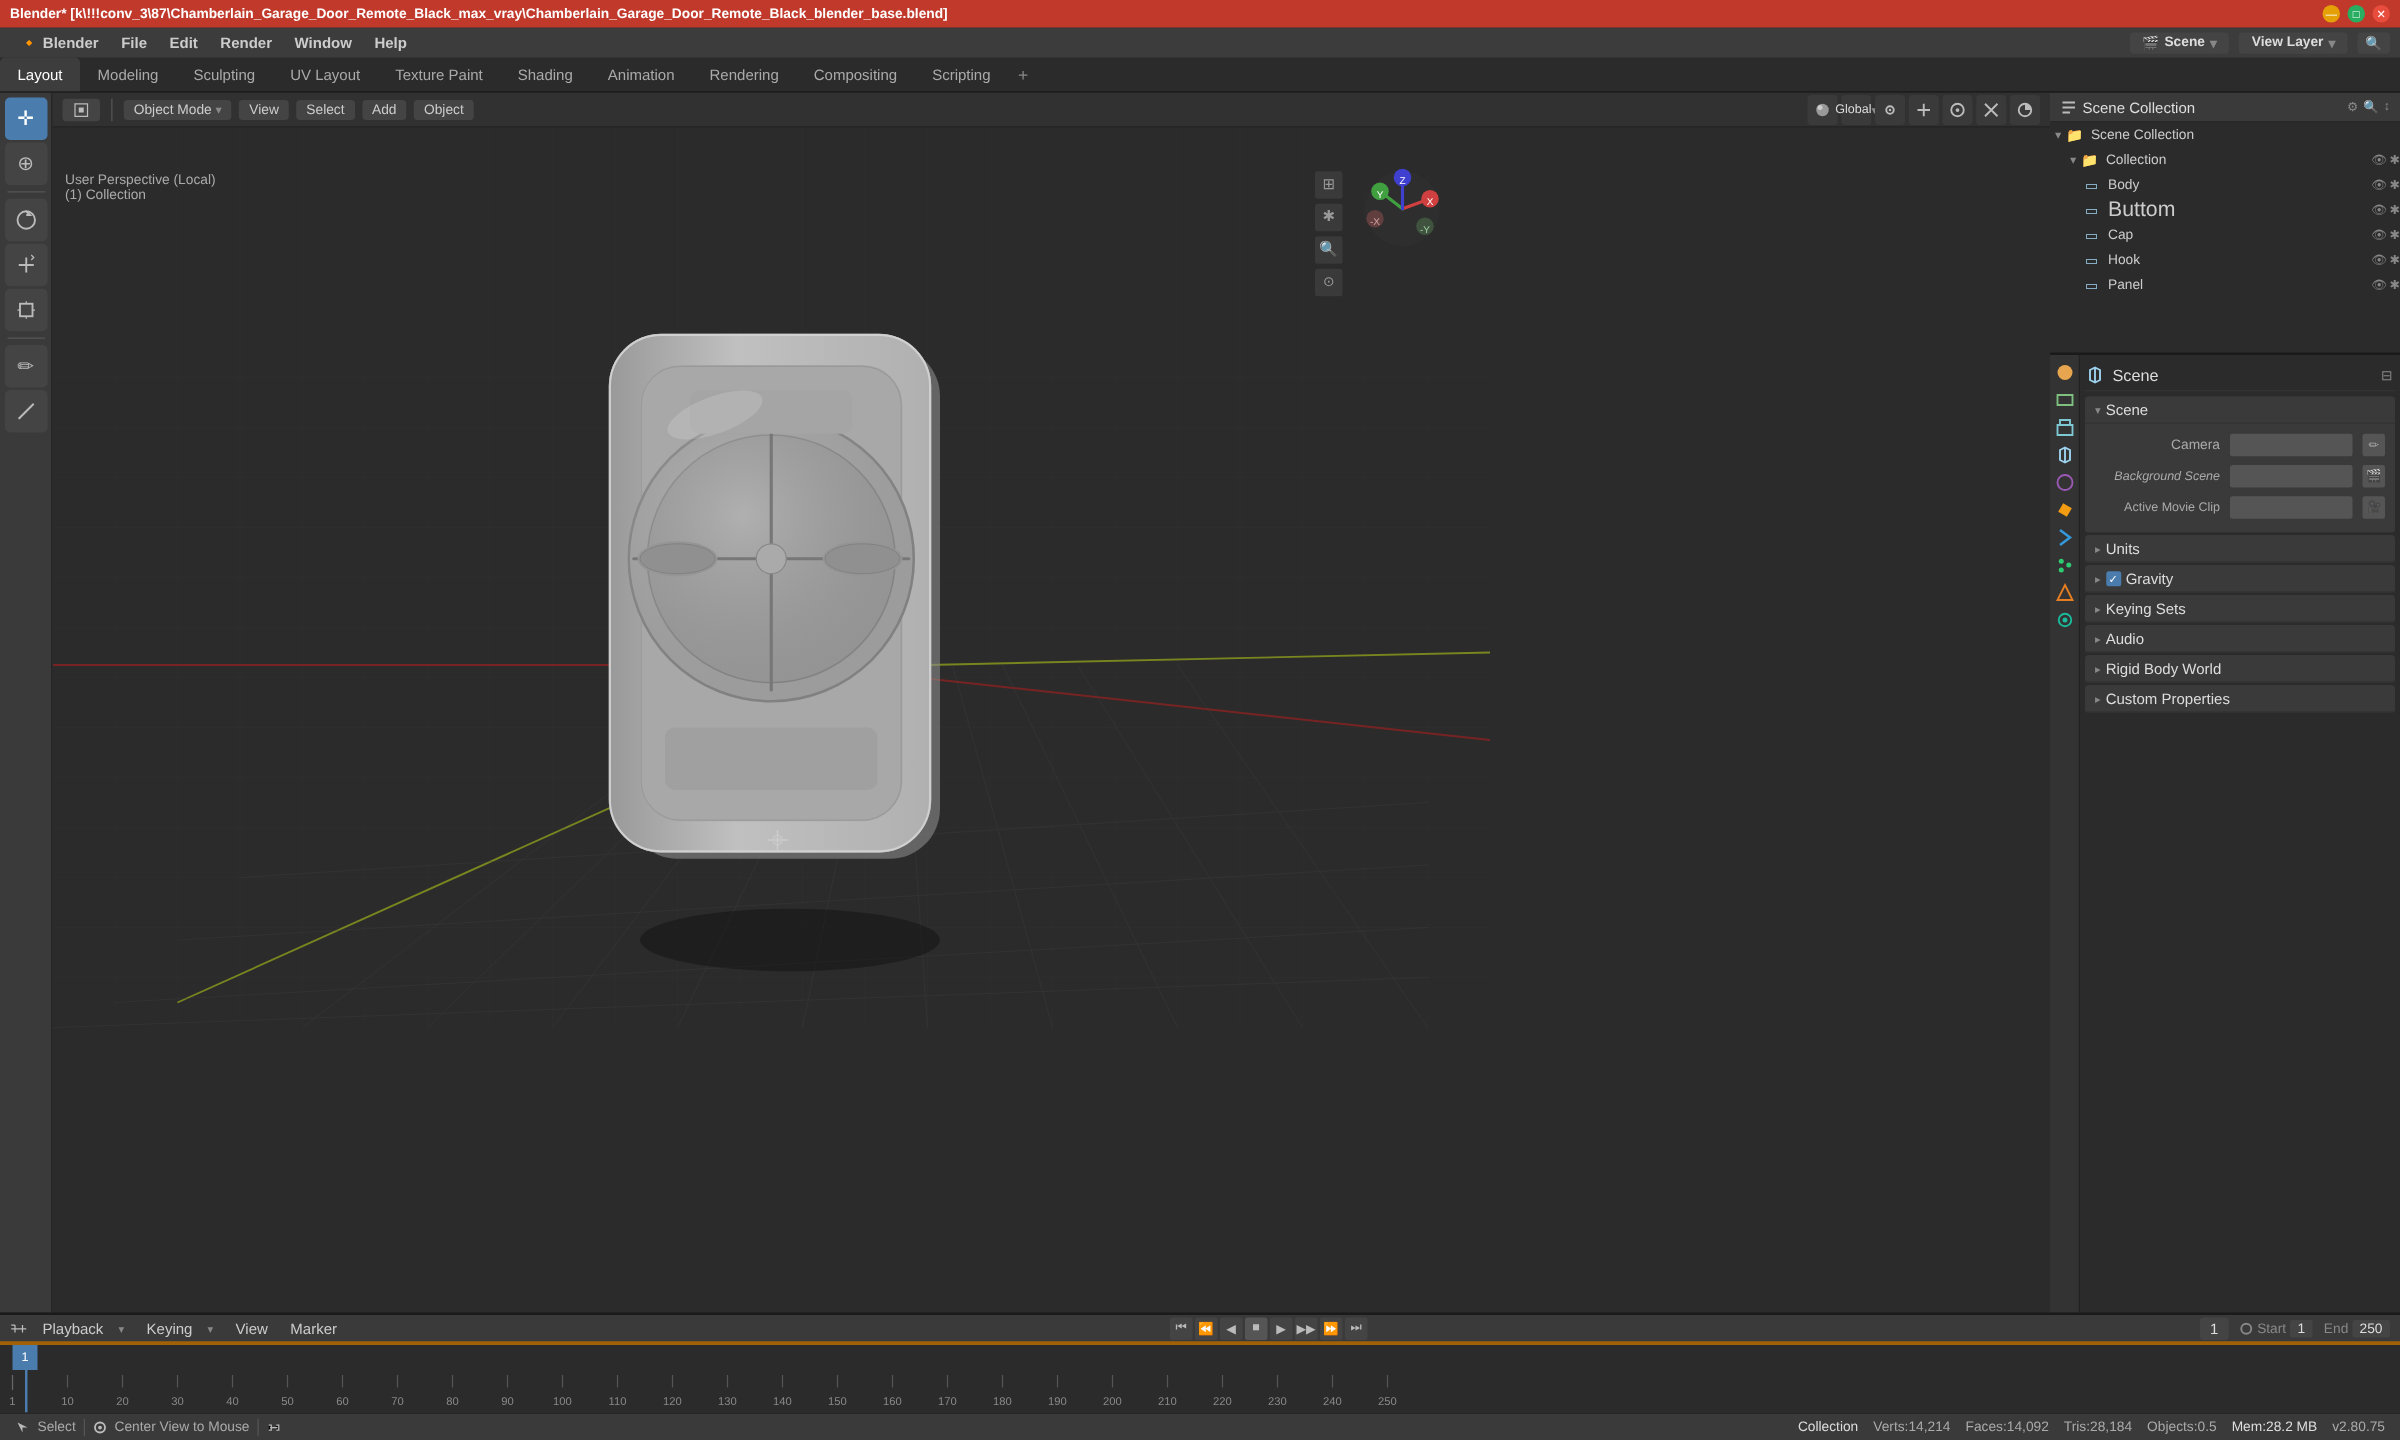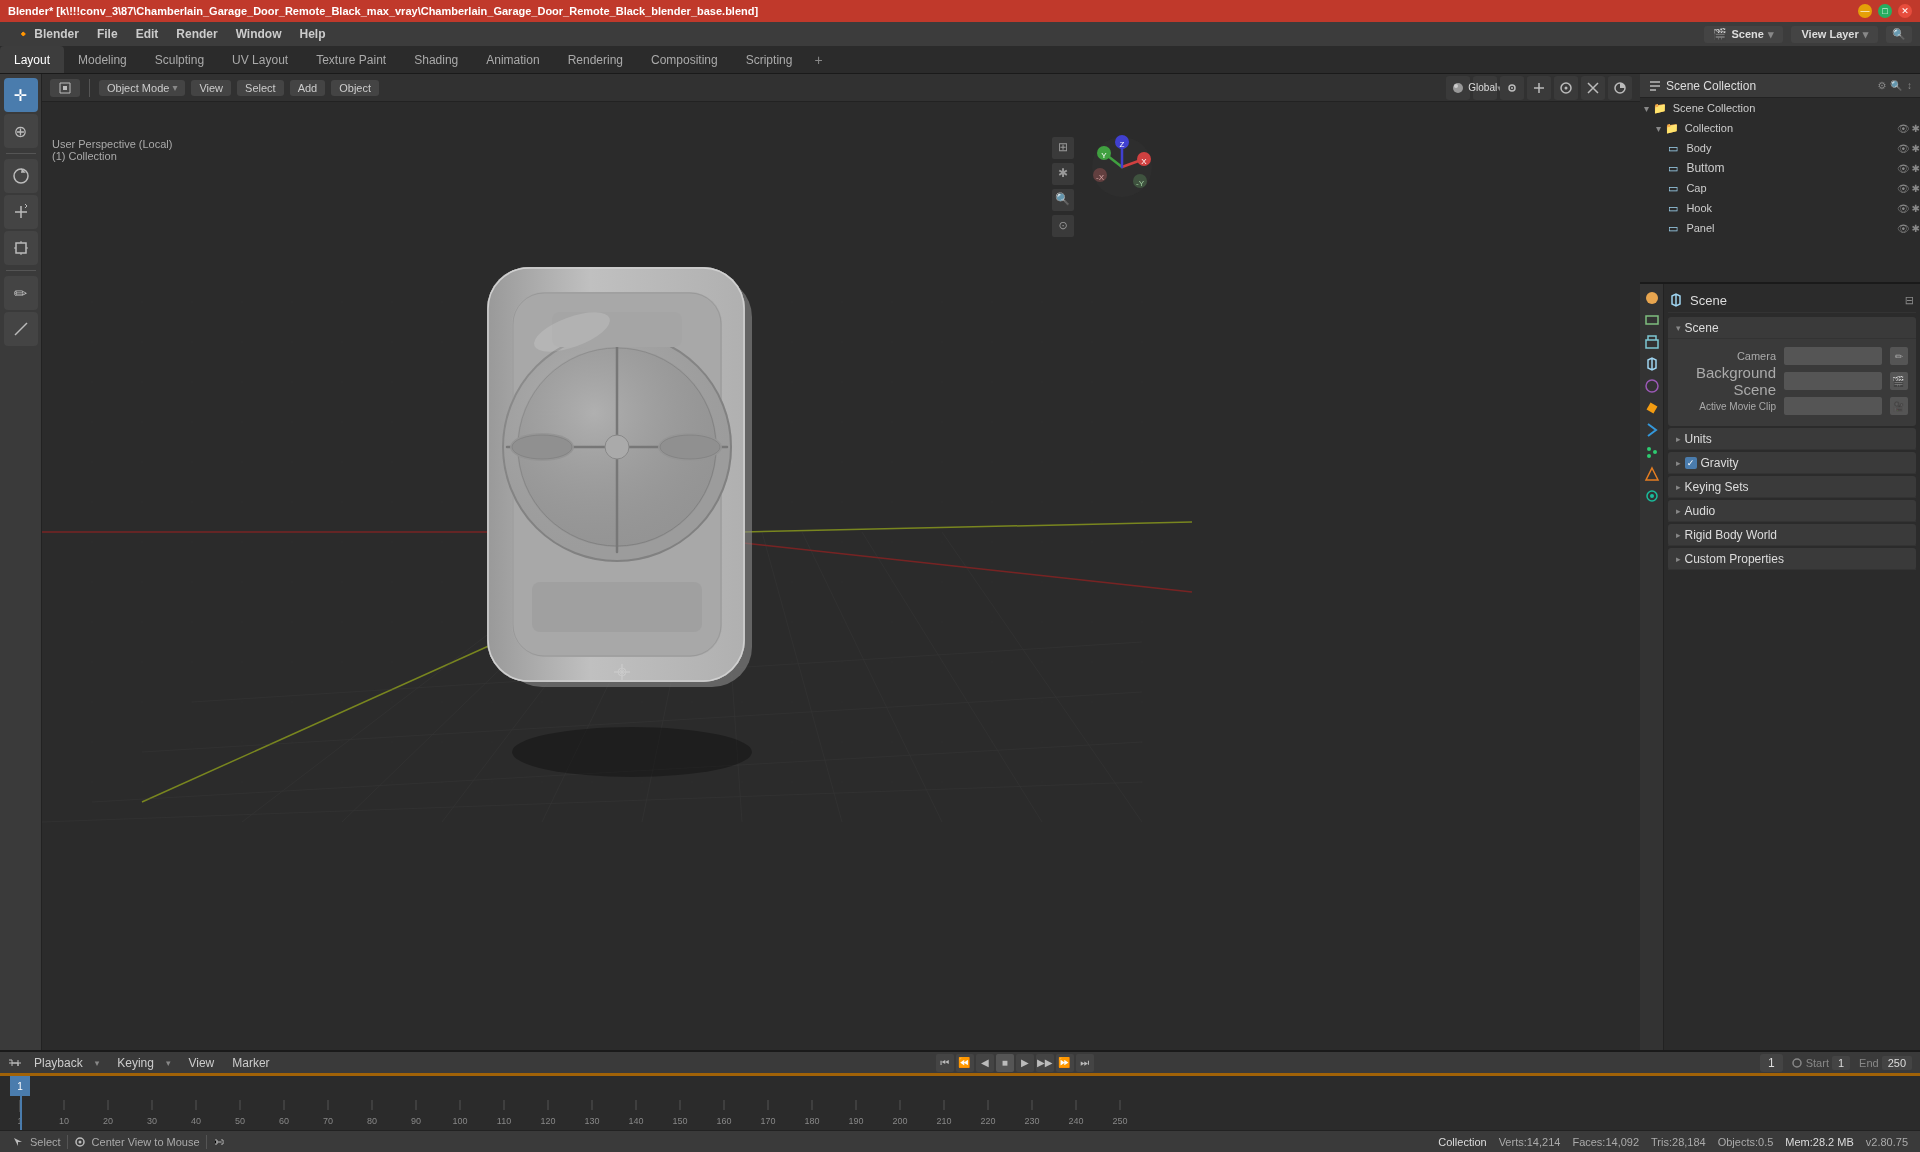--- a/index.html
+++ b/index.html
@@ -768,21 +768,21 @@
           <span style="font-size:11px; color:#9ed3ef;">▭</span>
           <span style="font-size:11px; color:#ccc; margin-left:4px;">Body</span>
           <div class="ol-vis-icons">
             <span>👁</span>
               <span>✱</span>
           </div>
         </div>
 
         <div class="outliner-item" style="padding-left:28px;">
           <span style="font-size:11px; color:#9ed3ef;">▭</span>
-          <span style="font-size:12px; color:#ccc; margin-left:4px;">Buttom</span>
+          <span style="font-size:17px; color:#ccc; margin-left:4px;">Buttom</span>
           <div class="ol-vis-icons">
             <span>👁</span>
               <span>✱</span>
           </div>
         </div>
 
         <div class="outliner-item" style="padding-left:28px;">
           <span style="font-size:11px; color:#9ed3ef;">▭</span>
           <span style="font-size:11px; color:#ccc; margin-left:4px;">Cap</span>
           <div class="ol-vis-icons">
@@ -886,21 +886,21 @@
             <span class="panel-arrow">▾</span>
             <span class="panel-title">Scene</span>
           </div>
           <div class="panel-body">
             <div class="panel-row">
               <span class="panel-label">Camera</span>
               <div class="panel-value"></div>
               <div class="panel-icon-btn">✏</div>
             </div>
             <div class="panel-row">
-              <span class="panel-label" style="font-size:15px;">Background Scene</span>
+              <span class="panel-label" style="font-size:10px;font-style:italic;">Background Scene</span>
               <div class="panel-value"></div>
               <div class="panel-icon-btn">🎬</div>
             </div>
             <div class="panel-row">
               <span class="panel-label" style="font-size:10px;">Active Movie Clip</span>
               <div class="panel-value"></div>
               <div class="panel-icon-btn">🎥</div>
             </div>
           </div>
         </div>
@@ -995,21 +995,21 @@
     </div>
   </div>
 
   <div id="timeline-content" style="height:56px; position:relative; overflow:hidden; background:#2b2b2b;">
 
     <div style="position:absolute; top:0; left:20px; width:2px; height:100%; background:#4a7cad; z-index:5;"></div>
 
     <div style="position:absolute; top:0; left:10px; width:20px; height:20px; background:#4a7cad; display:flex; align-items:center; justify-content:center; font-size:10px; color:white; z-index:6;">1</div>
 
     <div style="position:absolute; top:20px; left:0; right:0; height:36px; display:flex; align-items:flex-start; padding-top:4px;">
-      <div style="display:flex; align-items:center; width:100%; padding-left:10px;">
+      <div style="display:flex; align-items:center; width:100%; ">
 
         <svg width="1500" height="30" viewBox="0 0 1500 30">
 
           <line x1="10" y1="0" x2="10" y2="12" stroke="#666" stroke-width="1"></line>
           <text x="10" y="24" fill="#888" font-size="9" text-anchor="middle">1</text>
 
           <line x1="54" y1="0" x2="54" y2="10" stroke="#555" stroke-width="1"></line>
           <text x="54" y="24" fill="#888" font-size="9" text-anchor="middle">10</text>
 
           <line x1="98" y1="0" x2="98" y2="10" stroke="#555" stroke-width="1"></line>

